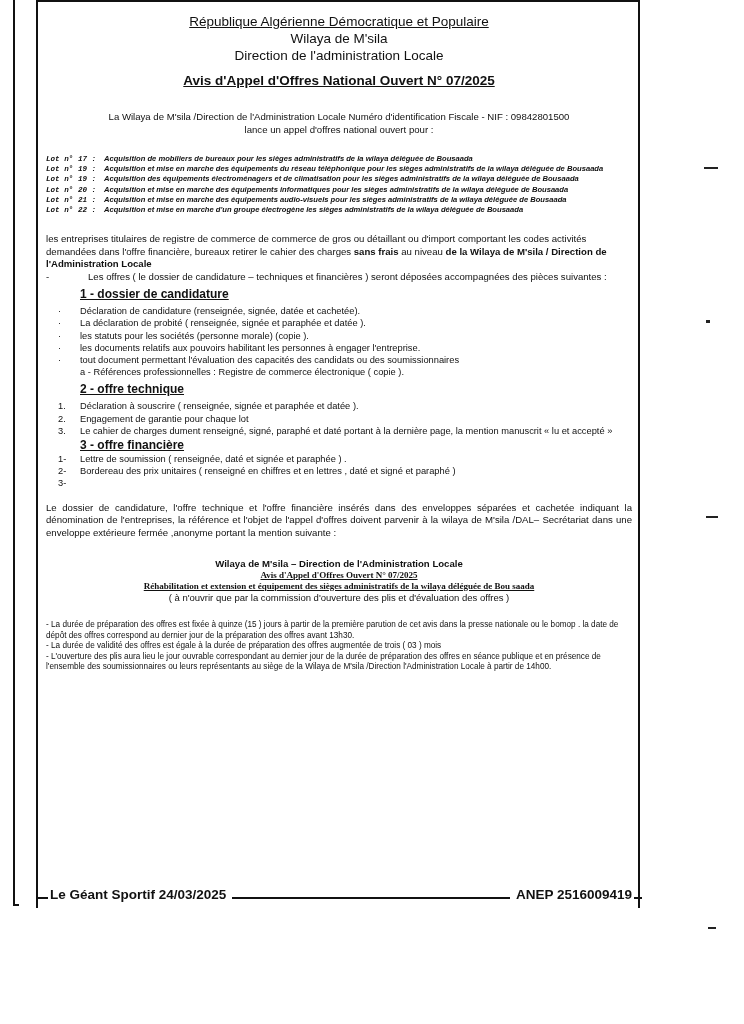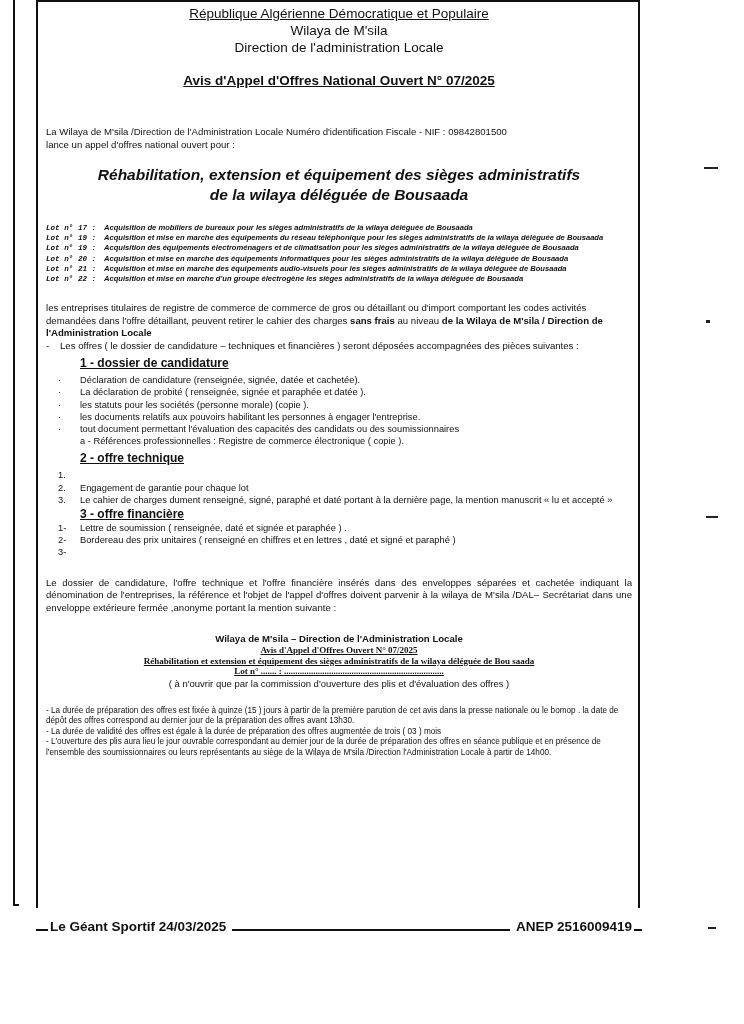--- a/index.html
+++ b/index.html
@@ -1,44 +1,44 @@
 <!DOCTYPE html>
 <html><head>
 <meta charset="utf-8">
 <style>
   html, body { margin:0; padding:0; background:#ffffff; }
   body { width:744px; height:1024px; position:relative; overflow:hidden; color:#111; font-family:"Liberation Sans", sans-serif; }
   .outer-line { position:absolute; left:13px; top:0; width:2px; height:906px; background:#111; }
   .outer-tick { position:absolute; left:13px; top:904px; width:6px; height:2px; background:#111; }
   .box { position:absolute; left:36px; top:0; width:604px; height:908px; border-left:2px solid #111; border-right:2px solid #111; border-top:2px solid #111; box-sizing:border-box; }
-  .footer { position:absolute; left:36px; top:916px; width:606px; height:20px; display:flex; align-items:center; }
+  .footer { position:absolute; left:36px; top:884px; width:606px; height:20px; display:flex; align-items:center; }
   .footer .seg-left { width:12px; border-top:2px solid #111; margin-top:8px; }
   .footer .seg-mid { flex:1; border-top:2px solid #111; margin:8px 4px 0 4px; }
   .footer .seg-right { width:8px; border-top:2px solid #111; margin-top:8px; }
   .footer span { font-weight:bold; font-size:13.5px; white-space:nowrap; padding:0 2px; }
-  .content { position:absolute; left:46px; top:4px; width:586px; }
+  .content { position:absolute; left:46px; top:12px; width:586px; }
   .c { text-align:center; }
   .h1 { font-size:13.5px; text-decoration:underline; margin-top:1px; line-height:17px; }
   .h2 { font-size:13.5px; line-height:17px; }
-  .title { font-size:13.5px; font-weight:bold; text-decoration:underline; margin-top:16px; line-height:17px; }
+  .title { font-size:13.5px; font-weight:bold; text-decoration:underline; margin-top:8px; line-height:17px; }
   .p { font-size:9.6px; line-height:12.5px; }
-  .intro { margin-top:37px; }
+  .intro { margin-top:22px;text-align:center; }
   .project { font-size:15.5px; font-weight:bold; font-style:italic; line-height:20px; margin-top:14px; }
   .lots { margin-top:18px; font-size:7.6px; font-style:italic; font-weight:bold; line-height:10.2px; }
   .lot { display:flex; }
   .lot .lbl { white-space:nowrap; width:58px; flex:none;font-family:Liberation Mono, monospace; }
   .lot .txt { flex:1; }
   .para2 { margin-top:18px; font-size:9.6px; line-height:12.5px; }
   .bul { display:flex; }
   .bul .m { width:14px; flex:none; }
   .sec { font-size:12px; font-weight:bold; text-decoration:underline; margin:4px 0 4px 34px; line-height:14px; }
   .list { font-size:9.3px; line-height:12.2px; margin-left:12px; }
   .list .m { width:22px; flex:none; }
   .sub { padding-left:22px; }
-  .para3 { margin-top:18px; font-size:9.6px; line-height:12.8px; text-align:justify; }
+  .para3 { margin-top:12px; font-size:9.6px; line-height:12.8px; text-align:justify; }
   .env { margin-top:18px; text-align:center; font-family:"Liberation Serif", serif; font-size:9px; line-height:10.5px; }
   .env .e1 { font-family:"Liberation Sans", sans-serif; font-weight:bold; font-size:9.6px; line-height:12px; }
   .env .u { text-decoration:underline; font-weight:bold; }
   .env .e5 { font-family:"Liberation Sans", sans-serif; font-size:9.5px; line-height:13px; }
   .conds { margin-top:16px; font-size:8.2px; line-height:10.6px; }
   .specks { position:absolute; background:#222; }
 </style>
 </head>
 <body>
 
@@ -50,24 +50,20 @@
   <div class="c h1">République Algérienne Démocratique et Populaire</div>
   <div class="c h2">Wilaya de M'sila</div>
   <div class="c h2">Direction de l'administration Locale</div>
   <div class="c title">Avis d'Appel d'Offres National Ouvert N° 07/2025</div>
 
   <div class="p intro">
     <div>La Wilaya de M'sila /Direction de l'Administration Locale Numéro d'identification Fiscale - NIF : 09842801500</div>
     <div>lance un appel d'offres national ouvert pour :</div>
   </div>
 
-  <div class="c project">
-    <div>Réhabilitation, extension et équipement des sièges administratifs</div>
-    <div>de la wilaya déléguée de Bousaada</div>
-  </div>
 
   <div class="lots">
     <div class="lot">
         <span class="lbl">Lot n° 17 :</span>
         <span class="txt">Acquisition de mobiliers de bureaux  pour les sièges administratifs de la wilaya déléguée de Bousaada</span>
       </div>
     <div class="lot">
         <span class="lbl">Lot n° 19 :</span>
         <span class="txt">Acquisition et mise en marche des équipements du réseau téléphonique pour les sièges administratifs de la wilaya déléguée de Bousaada</span>
       </div>
@@ -83,25 +79,25 @@
         <span class="lbl">Lot n° 21 :</span>
         <span class="txt">Acquisition et mise en marche des équipements audio-visuels pour les sièges administratifs de la wilaya déléguée de Bousaada</span>
       </div>
     <div class="lot">
         <span class="lbl">Lot n° 22 :</span>
         <span class="txt">Acquisition et mise en marche d'un groupe électrogène les sièges administratifs de la wilaya  déléguée de Bousaada</span>
       </div>
   </div>
 
   <div class="para2">
-    <span>les entreprises titulaires de registre de commerce de commerce de gros ou détaillant ou d'import comportant les codes activités demandées dans l'offre détaillant, peuvent retirer le cahier des charges </span><b>sans frais</b><span> au niveau </span><b>de la Wilaya de M'sila / Direction de  l'Administration Locale</b>
+    <span>les entreprises titulaires de registre de commerce de commerce de gros ou détaillant ou d'import comportant les codes activités demandées dans l'offre financière, bureaux retirer le cahier des charges </span><b>sans frais</b><span> au niveau </span><b>de la Wilaya de M'sila / Direction de  l'Administration Locale</b>
   </div>
   <div class="p bul">
     <span class="m">-</span>
-    <span style="text-align:justify;">Les offres ( le dossier de candidature – techniques et financières ) seront déposées accompagnées des pièces suivantes :</span>
+    <span style="text-align:justify;margin-left:28px;">Les offres ( le dossier de candidature – techniques et financières ) seront déposées accompagnées des pièces suivantes :</span>
   </div>
 
   <div class="sec">1 - dossier de candidature</div>
   <div class="list">
     <div class="bul">
         <span class="m">·</span>
         <span>Déclaration de candidature (renseignée, signée, datée et cachetée).</span>
       </div>
     <div class="bul">
         <span class="m">·</span>
@@ -119,20 +115,21 @@
         <span class="m">·</span>
         <span>tout document permettant l'évaluation des capacités des candidats ou des soumissionnaires</span>
       </div>
     <div class="sub">a - Références professionnelles : Registre de commerce électronique ( copie ).</div>
   </div>
 
   <div class="sec">2 -  offre technique</div>
   <div class="list">
     <div class="bul">
         <span class="m">1.</span>
+        <span>Déclaration à souscrire ( renseignée, signée et paraphée  et datée ).</span>
       </div>
     <div class="bul">
         <span class="m">2.</span>
         <span>Engagement de garantie pour chaque lot</span>
       </div>
     <div class="bul">
         <span class="m">3.</span>
         <span>Le cahier de charges dument renseigné, signé, paraphé  et daté portant à la dernière page, la mention manuscrit « lu et accepté »</span>
       </div>
   </div>
@@ -151,21 +148,20 @@
         <span class="m">3-</span>
       </div>
   </div>
 
   <div class="para3">Le dossier de candidature, l'offre technique et l'offre financière insérés dans des enveloppes séparées et cachetée indiquant  la dénomination de l'entreprises, la référence et l'objet de l'appel d'offres  doivent parvenir à la wilaya de M'sila /DAL– Secrétariat dans une enveloppe extérieure fermée ,anonyme portant la mention suivante :</div>
 
   <div class="env">
     <div class="e1">Wilaya de M'sila – Direction de l'Administration Locale</div>
     <div class="u">Avis d'Appel d'Offres Ouvert  N° 07/2025</div>
     <div class="u">Réhabilitation et extension et équipement des sièges administratifs de la wilaya déléguée de Bou saada</div>
-    <div class="u">Lot n° ....... : .......................................................................</div>
     <div class="e5">( à n'ouvrir que par la commission d'ouverture des plis et d'évaluation des offres )</div>
   </div>
 
   <div class="conds">
     <div>- La durée de préparation des offres est fixée à quinze (15 ) jours à partir de la première parution de cet avis dans la presse nationale ou le bomop . la date de dépôt des offres correspond au dernier jour de la préparation des offres avant 13h30.</div>
     <div>- La durée de validité des offres est égale à la durée de  préparation des offres augmentée de trois ( 03 ) mois</div>
     <div>- L'ouverture des plis aura lieu le  jour ouvrable correspondant  au  dernier jour de la durée de préparation des offres en séance publique et en présence de l'ensemble des soumissionnaires ou leurs représentants au siège de la Wilaya de M'sila /Direction l'Administration Locale à partir de 14h00.</div>
   </div>
 </div>
 

